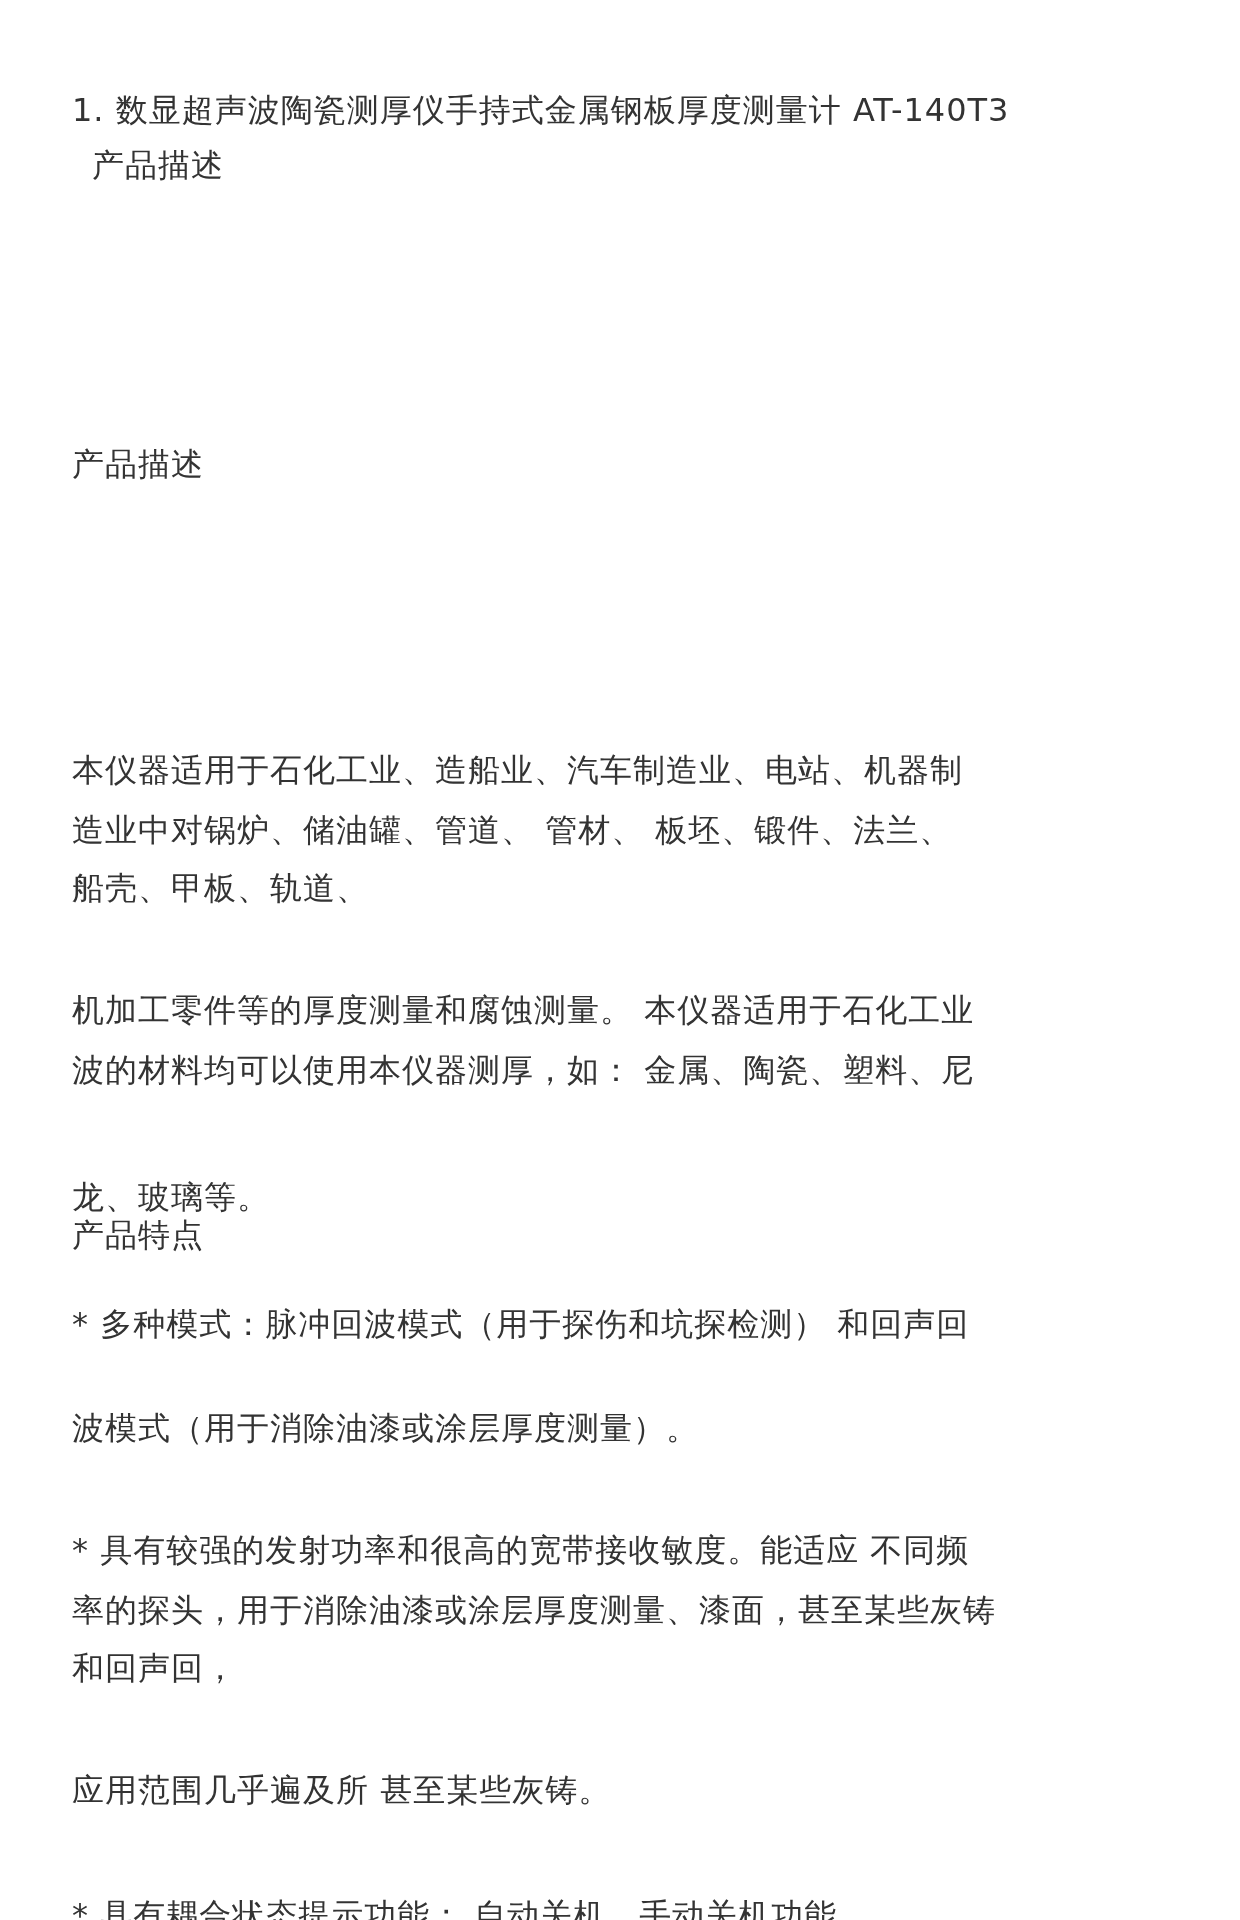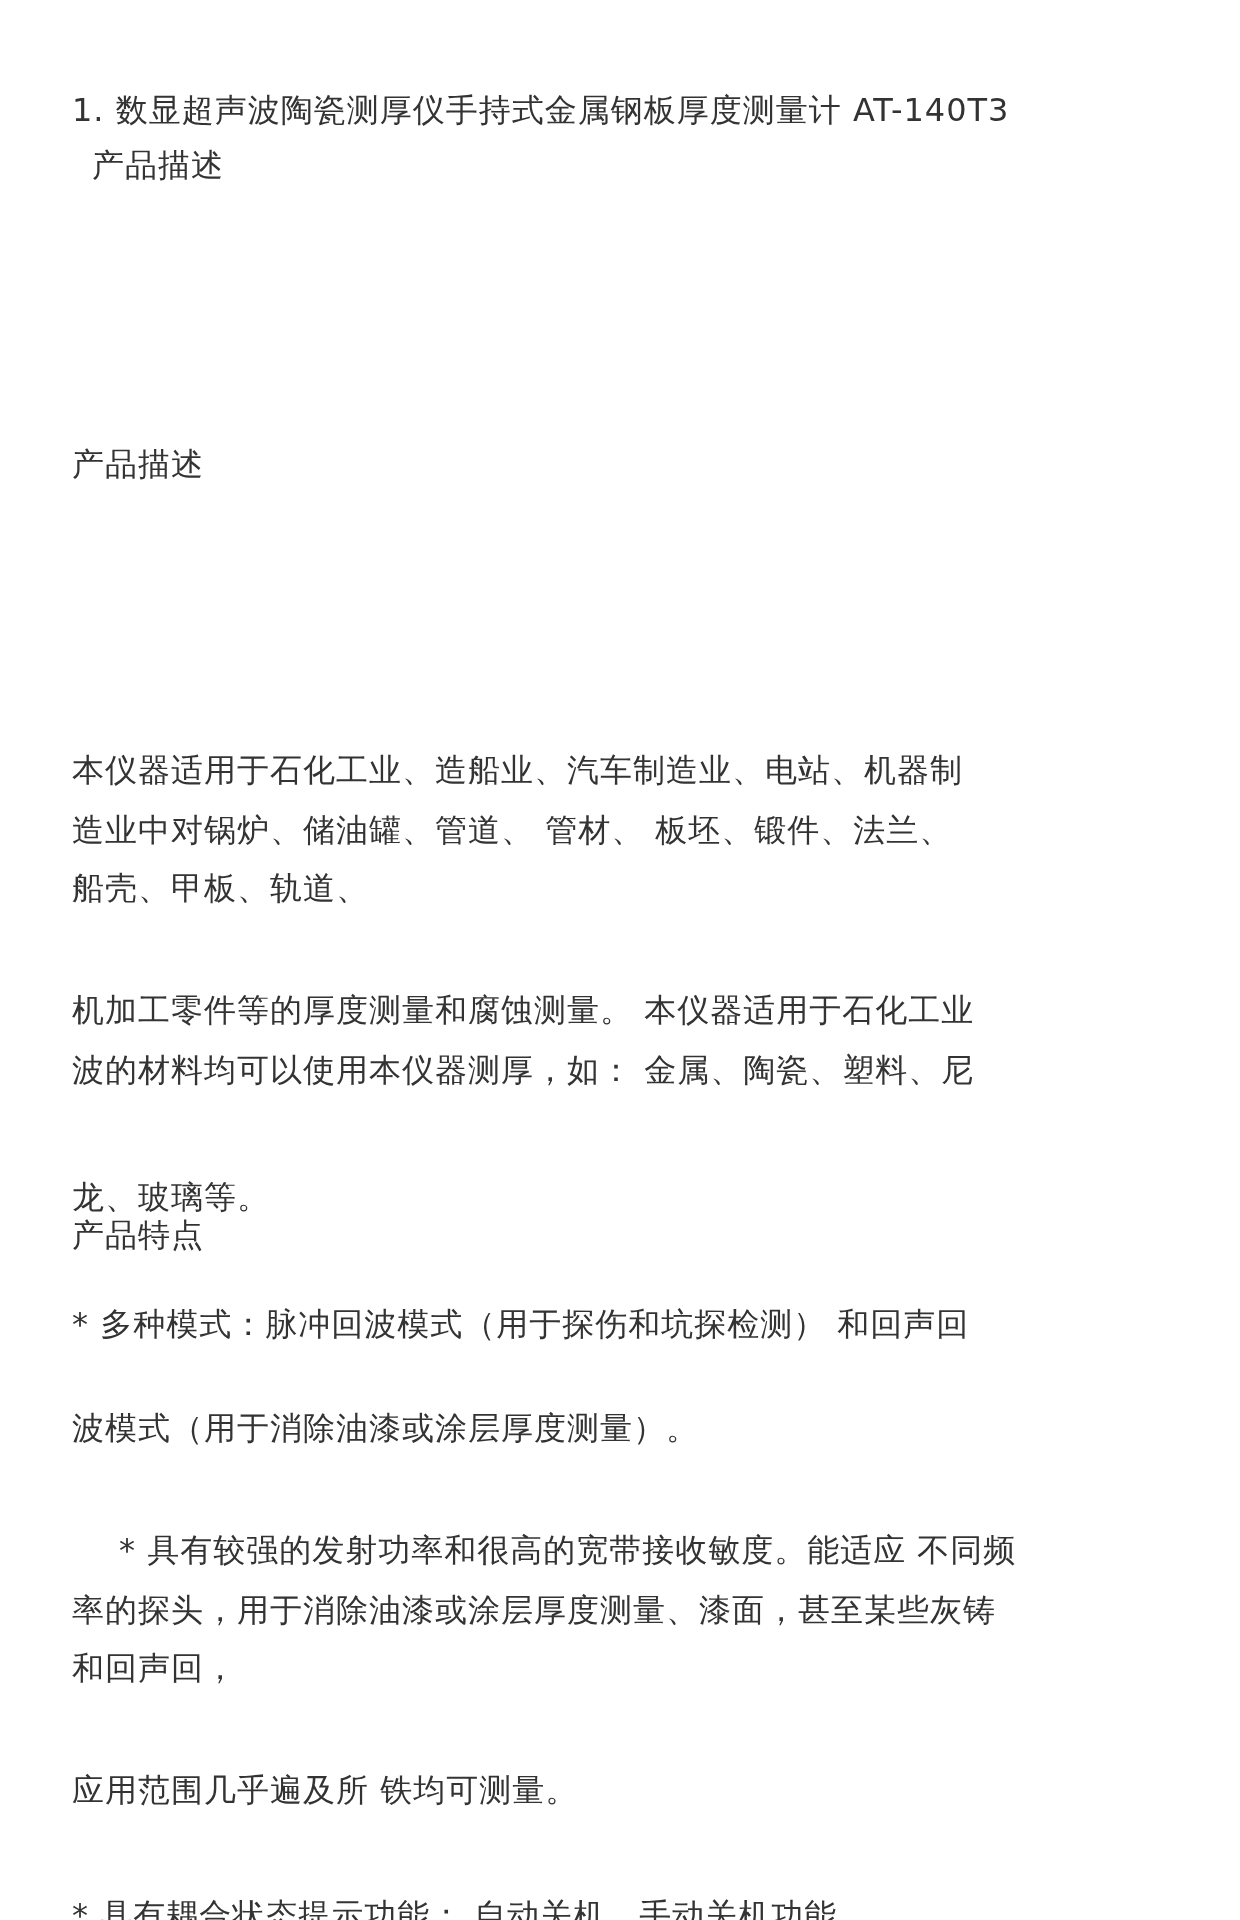--- a/index.html
+++ b/index.html
@@ -48,24 +48,24 @@
   </div>
 
   <div class="line" style="top:1213px;">产品特点</div>
 
   <div>
     <div class="line" style="top:1268px;margin-top:34px;">* 多种模式：脉冲回波模式（用于探伤和坑探检测） 和回声回</div>
     <div class="line" style="top:1406px;">波模式（用于消除油漆或涂层厚度测量）。</div>
   </div>
 
   <div>
-    <div class="line" style="top:1528px;margin-left:47px;">* 具有较强的发射功率和很高的宽带接收敏度。能适应 不同频</div>
+    <div class="line" style="top:1528px;">* 具有较强的发射功率和很高的宽带接收敏度。能适应 不同频</div>
     <div class="line" style="top:1588px;">率的探头，用于消除油漆或涂层厚度测量、漆面，甚至某些灰铸</div>
     <div class="line" style="top:1646px;">和回声回，</div>
   </div>
 
-  <div class="line" style="top:1768px;">应用范围几乎遍及所 铁均可测量。</div>
+  <div class="line" style="top:1768px;">应用范围几乎遍及所 甚至某些灰铸。</div>
 
   <div>
     <div class="line" style="top:1893px;">* 具有耦合状态提示功能： 自动关机、手动关机功能。</div>
   </div>
 
 </div>
 
 </body></html>

